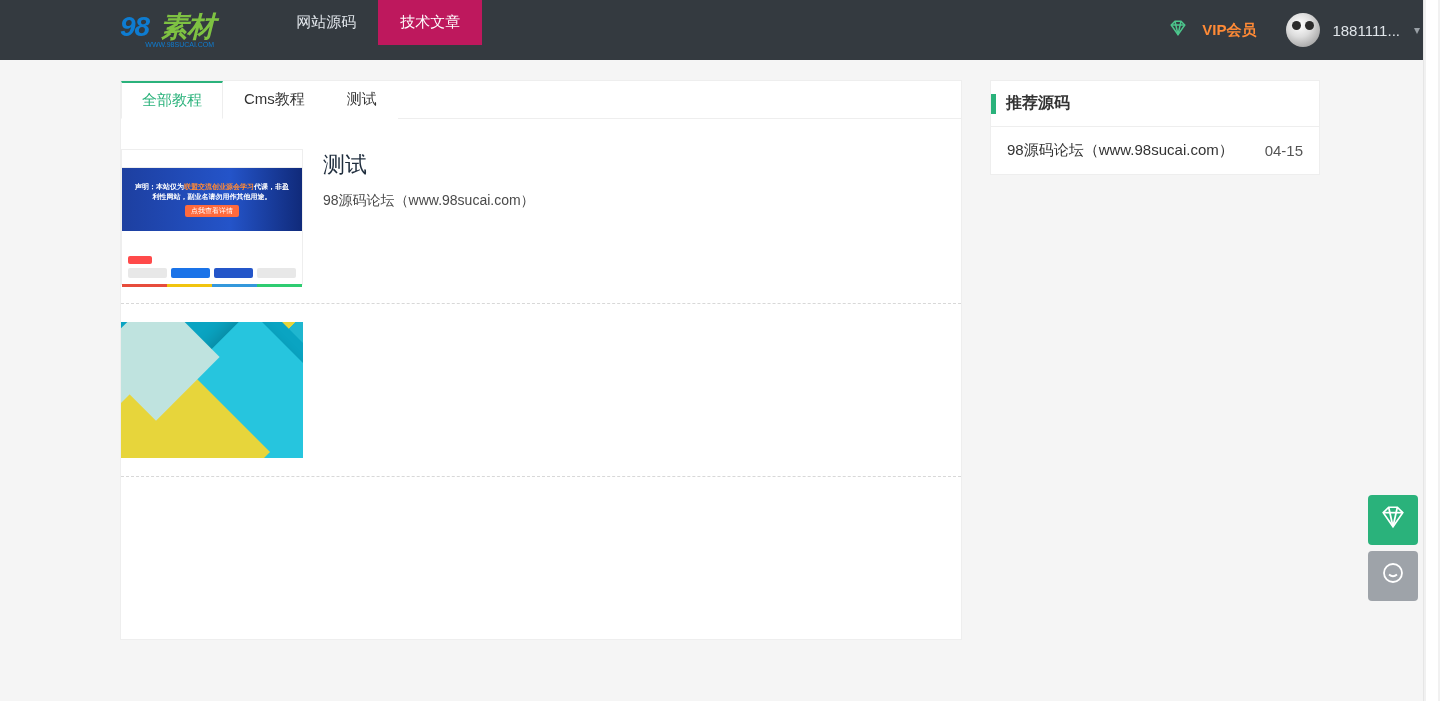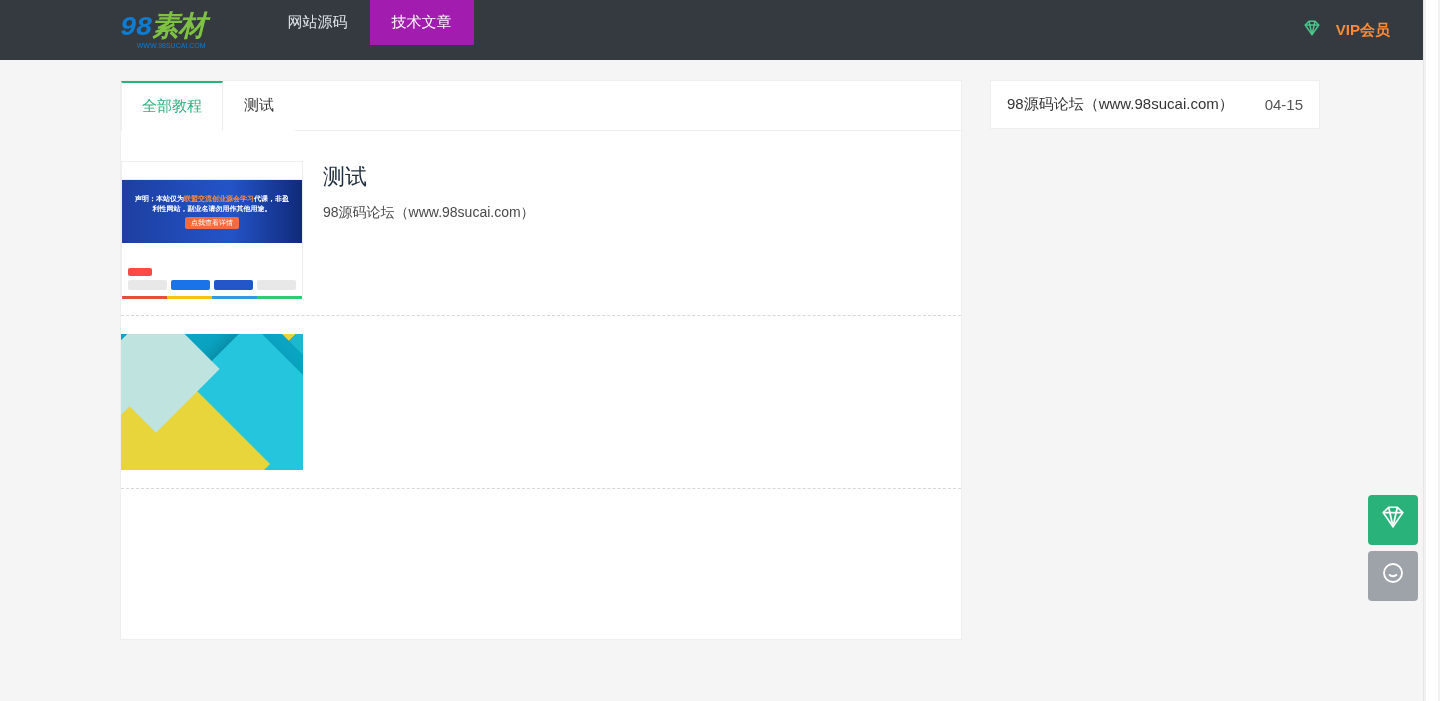--- a/index.html
+++ b/index.html
@@ -28,35 +28,35 @@
       align-items:center;
       margin-right:60px;
     }
     .logo-text{
       font-size:28px;
       font-weight:900;
       font-style:italic;
       letter-spacing:-1px;
       line-height:1;
     }
-    .logo-98{ color:#0e7cd1;font-family:Liberation Mono, monospace; }
-    .logo-sucai{ color:#7ec242; }
+    .logo-98{ color:#0e7cd1; }
+    .logo-sucai{ color:#7ec242;padding-left:11px; }
     .logo-sub{ font-size:7px; color:#0e7cd1; font-style:normal; letter-spacing:0; display:block; text-align:right;}
     .nav{ display:flex; height:60px; }
     .nav-item{
       color:#e0e5ea;
       padding:0 22px;
       height:45px;
       display:flex;
       align-items:center;
       font-size:15px;
       cursor:pointer;
       text-align:center;
     }
-    .nav-item.active{ background:#a21caf; color:#fff;}
+    .nav-item.active{ background:#be185d; color:#fff;}
     .header-spacer{flex:1;}
     .vip-link{
       display:flex;
       align-items:center;
       gap:15px;
       color:#ff8a36;
       font-weight:600;
       font-size:15px;
       margin-right:30px;
       cursor:pointer;
@@ -98,21 +98,21 @@
       flex:1;
       background:#fff;
       border:1px solid #eee;
       min-height:560px;
     }
     .tabs{
       display:flex;
       border-bottom:1px solid #eee;
     }
     .tab{
-      padding:14px 20px;
+      padding:8px 20px;
       font-size:15px;
       cursor:pointer;
       border:1px solid transparent;
       margin-bottom:-1px;
       color:#333;
       background:#fff;
     }
     .tab.active{
       color:#2ab27b;
       border:1px solid #eee;
@@ -268,26 +268,32 @@
   <div class="vip-link">
     <span class="vip-diamond">
       <svg width="18" height="18" viewBox="0 0 24 24" fill="none" stroke="#4cc58c" stroke-width="2">
           <path d="M3 8 L8 3 L16 3 L21 8 L12 21 Z"></path>
           <path d="M3 8 L21 8"></path>
           <path d="M8 3 L12 21 L16 3"></path>
         </svg>
     </span>
     <span>VIP会员</span>
   </div>
+  <div class="user-block">
+    <div class="avatar"></div>
+    <span class="username">1881111...</span>
+    <span class="caret">▾</span>
+  </div>
 </div>
 
 <div class="wrap">
   <div class="main">
     <div class="tabs">
       <div class="tab active">全部教程</div>
+      <div class="tab">Cms教程</div>
       <div class="tab">测试</div>
     </div>
 
     <div class="article-list">
 
       <div class="article">
         <div class="thumb thumb-1">
           <div class="thumb-1-top"></div>
           <div class="thumb-1-banner">
             <div class="l1"><span>声明：本站仅为</span><span class="red">联盟交流创业源会学习</span><span>代课，非盈</span></div>
@@ -321,20 +327,24 @@
           <div class="tri1"></div>
             <div class="tri2"></div>
         </div>
       </div>
 
     </div>
   </div>
 
   <div class="sidebar">
     <div class="panel">
+      <div class="panel-head">
+        <span class="bar"></span>
+        <span class="title">推荐源码</span>
+      </div>
       <div class="panel-item">
         <span>98源码论坛（www.98sucai.com）</span>
         <span class="date">04-15</span>
       </div>
     </div>
   </div>
 </div>
 
 <div class="float-stack">
   <div class="float-btn fb-green">

